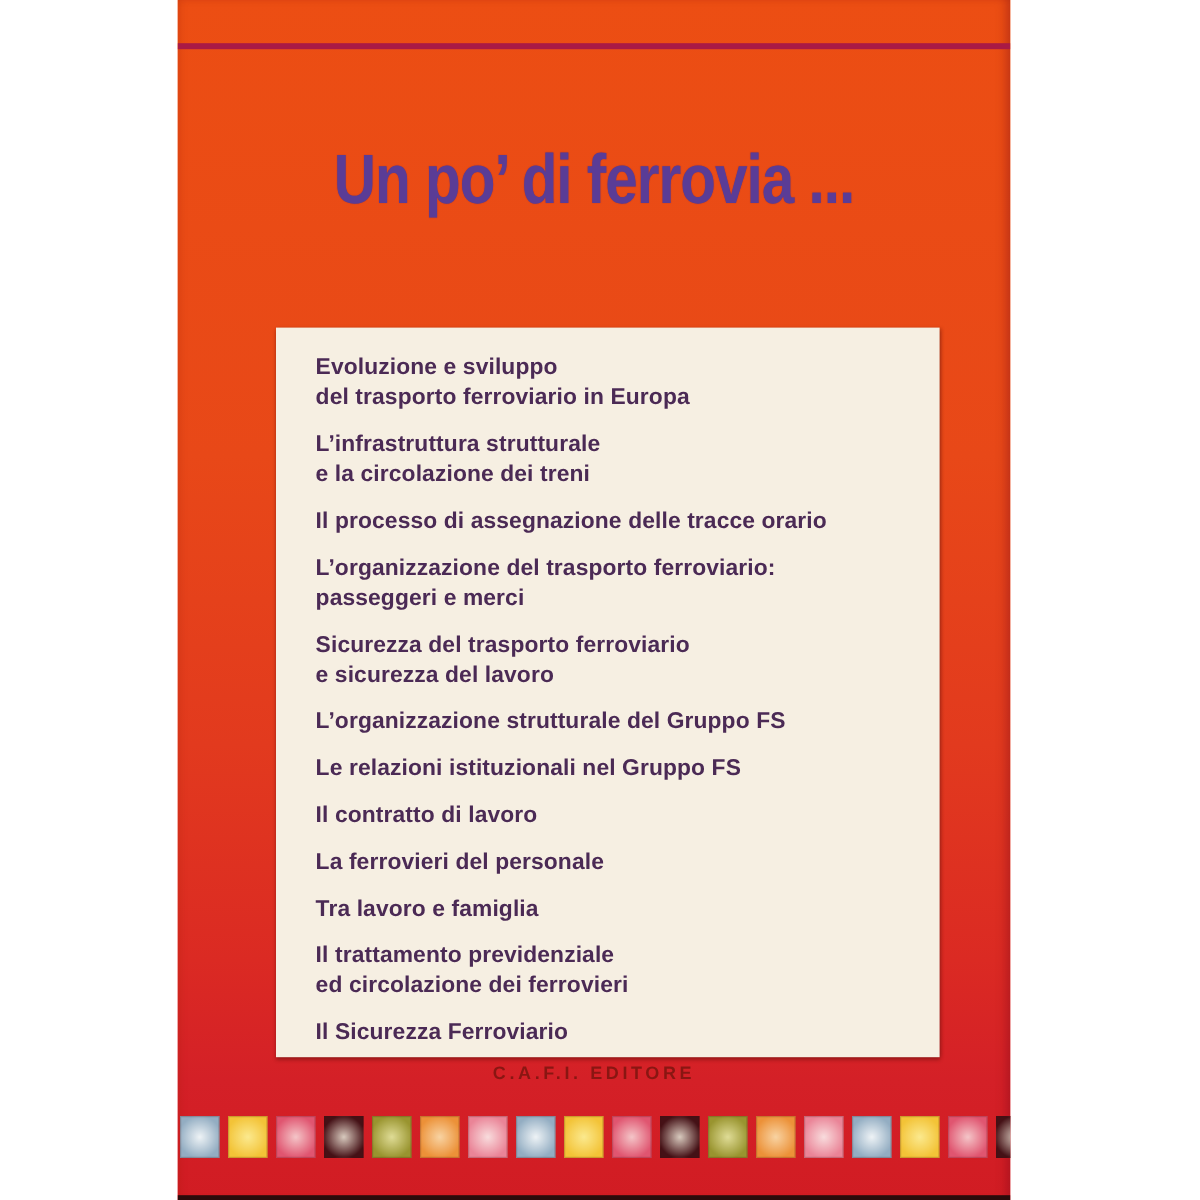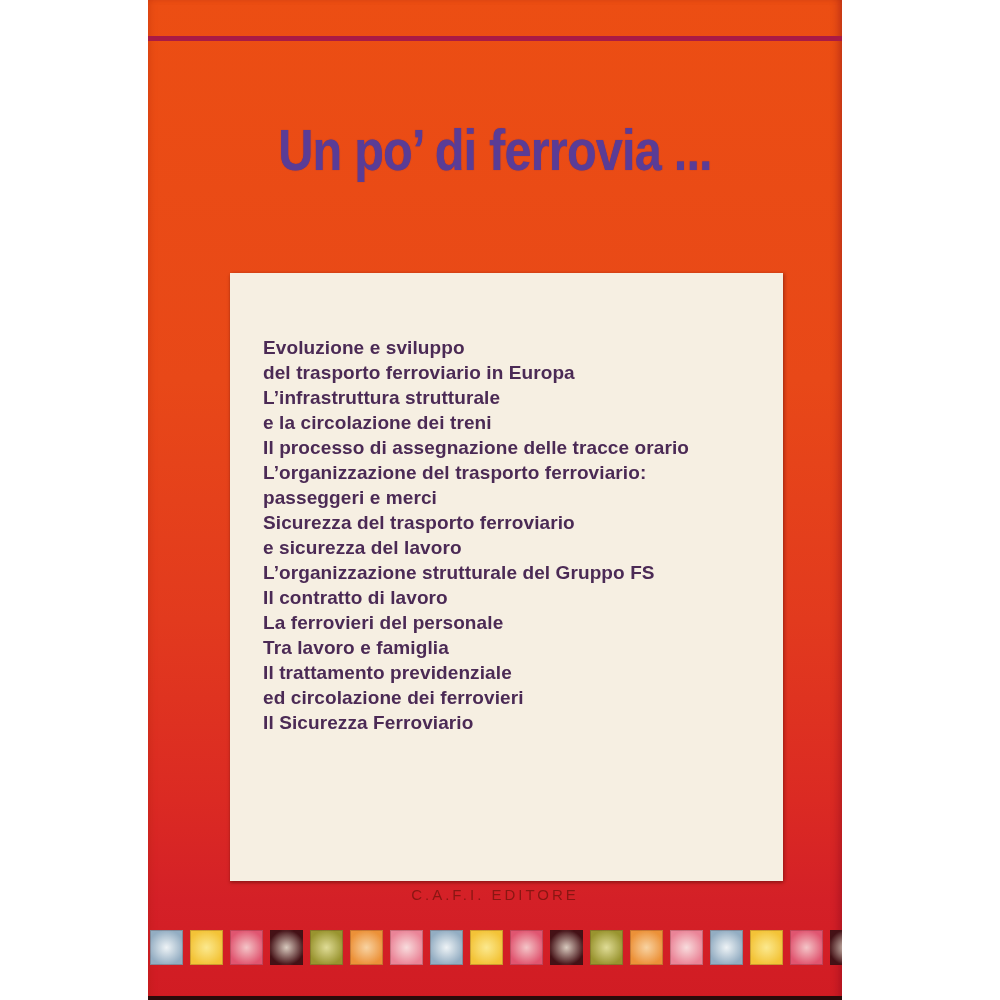--- a/index.html
+++ b/index.html
@@ -65,21 +65,21 @@
     height: 608px;
     background: var(--panel-background);
     box-shadow: 0 2px 3px rgba(90, 15, 10, 0.45),
                 2px 0 3px rgba(90, 15, 10, 0.25);
   }
 
   .toc {
     padding: 21px 12px 0 33px;
     display: flex;
     flex-direction: column;
-    margin-top: 41px;
+    gap: 14px;
   }
 
   .toc-item {
     display: flex;
     flex-direction: column;
   }
 
   .toc-line {
     font-size: 19px;
     font-weight: bold;
@@ -88,21 +88,21 @@
     color: var(--panel-text);
   }
 
   .publisher {
     position: absolute;
     top: 886px;
     left: 0;
     width: 100%;
     text-align: center;
     font-size: 15px;
-    font-weight: normal;
+    font-weight: bold;
     letter-spacing: 3px;
     color: var(--publisher-text);
     opacity: 0.85;
   }
 
   .squares-row {
     position: absolute;
     top: 930px;
     left: 2px;
     width: 760px;
@@ -151,20 +151,23 @@
         <div class="toc-item">
           <span class="toc-line">L’organizzazione del trasporto ferroviario:</span>
           <span class="toc-line">passeggeri e merci</span>
         </div>
         <div class="toc-item">
           <span class="toc-line">Sicurezza del trasporto ferroviario</span>
           <span class="toc-line">e sicurezza del lavoro</span>
         </div>
         <div class="toc-item">
           <span class="toc-line">L’organizzazione strutturale del Gruppo FS</span>
+        </div>
+        <div class="toc-item">
+          <span class="toc-line">Le relazioni istituzionali nel Gruppo FS</span>
         </div>
         <div class="toc-item">
           <span class="toc-line">Il contratto di lavoro</span>
         </div>
         <div class="toc-item">
           <span class="toc-line">La ferrovieri del personale</span>
         </div>
         <div class="toc-item">
           <span class="toc-line">Tra lavoro e famiglia</span>
         </div>

